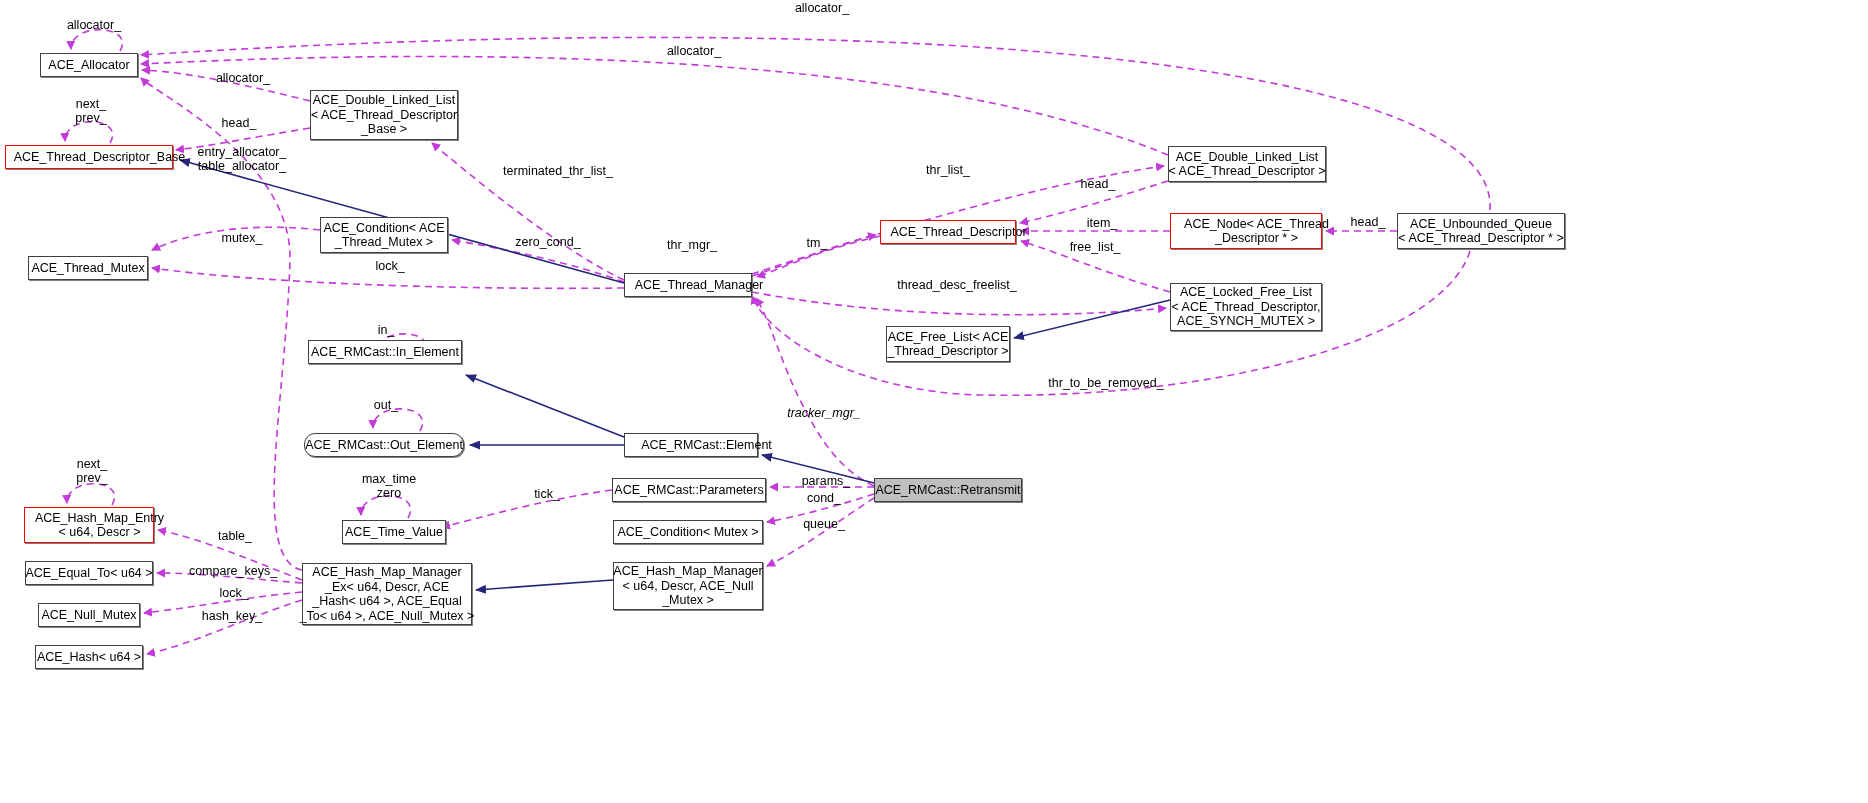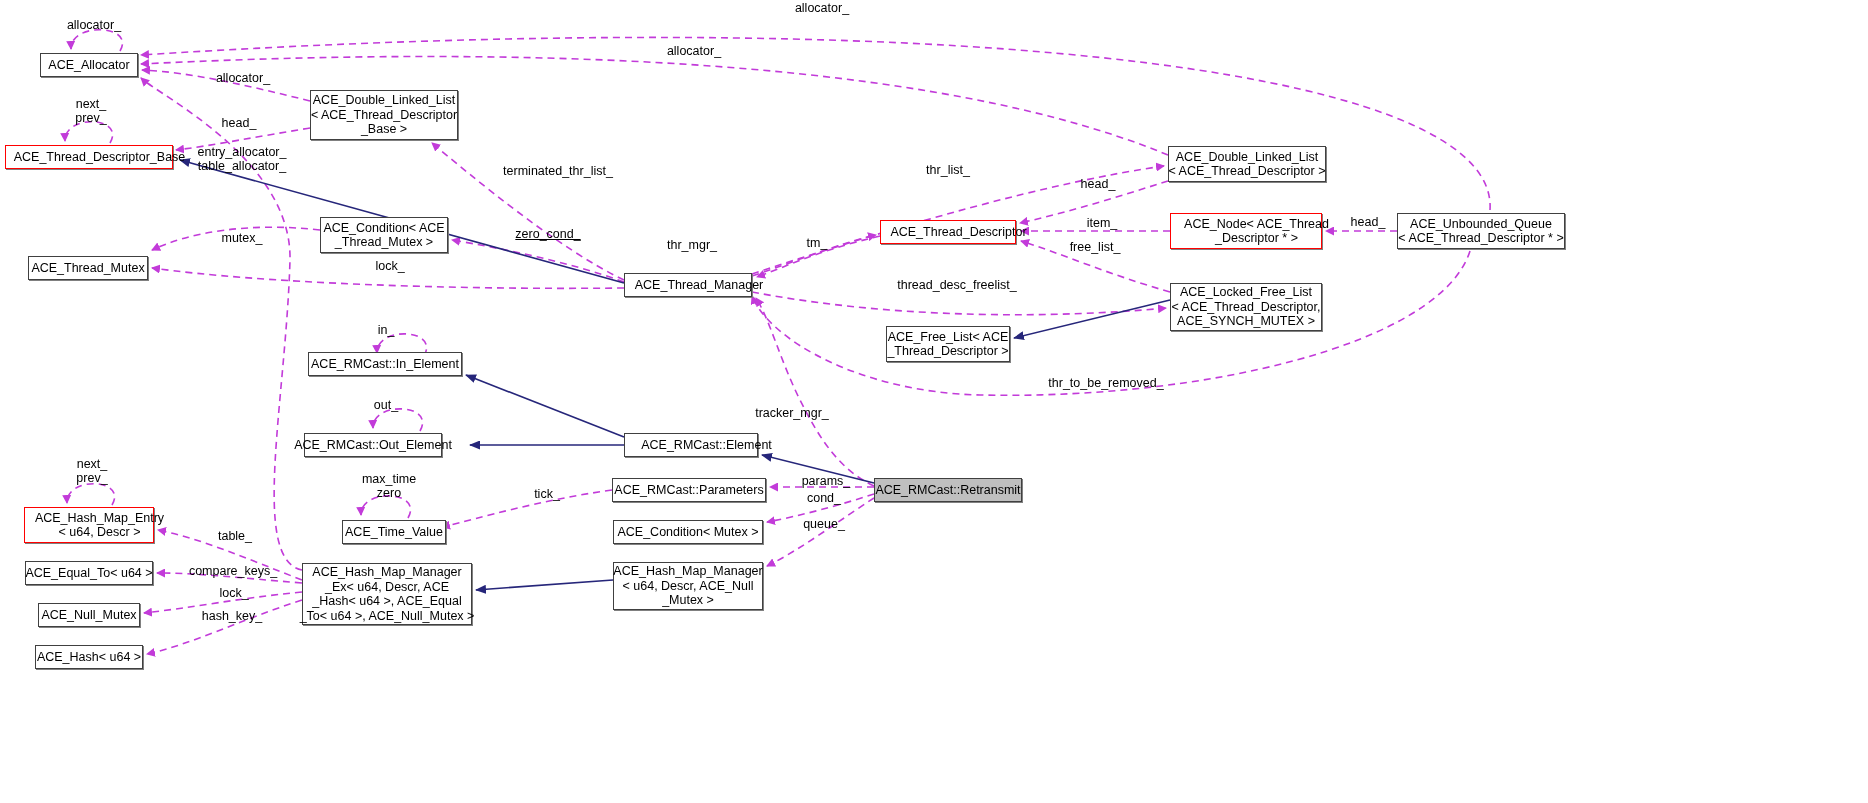--- a/index.html
+++ b/index.html
@@ -149,22 +149,22 @@
 &lt; ACE_Thread_Descriptor &gt;</div>
       <div class="node red" style="left: 1170px; top: 213px; width: 152px; height: 36px;">ACE_Node&lt; ACE_Thread
 _Descriptor * &gt;</div>
       <div class="node" style="left: 1397px; top: 213px; width: 168px; height: 36px;">ACE_Unbounded_Queue
 &lt; ACE_Thread_Descriptor * &gt;</div>
       <div class="node" style="left: 1170px; top: 283px; width: 152px; height: 48px;">ACE_Locked_Free_List
 &lt; ACE_Thread_Descriptor,
 ACE_SYNCH_MUTEX &gt;</div>
       <div class="node" style="left: 886px; top: 326px; width: 124px; height: 36px;">ACE_Free_List&lt; ACE
 _Thread_Descriptor &gt;</div>
-      <div class="node" style="left: 308px; top: 352px; width: 154px; height: 24px;">ACE_RMCast::In_Element</div>
-      <div class="node" style="left: 304px; top: 433px; width: 138px; height: 24px;">ACE_RMCast::Out_Element</div>
+      <div class="node" style="left: 308px; top: 340px; width: 154px; height: 24px;">ACE_RMCast::In_Element</div>
+      <div class="node" style="left: 304px; top: 433px; width: 160px; height: 24px; border-radius: 11px;">ACE_RMCast::Out_Element</div>
       <div class="node" style="left: 624px; top: 433px; width: 134px; height: 24px; padding-left: 36px;">ACE_RMCast::Element</div>
       <div class="node" style="left: 612px; top: 478px; width: 154px; height: 24px;">ACE_RMCast::Parameters</div>
       <div class="node current" style="left: 874px; top: 478px; width: 148px; height: 24px;">ACE_RMCast::Retransmit</div>
       <div class="node" style="left: 342px; top: 520px; width: 104px; height: 24px;">ACE_Time_Value</div>
       <div class="node" style="left: 613px; top: 520px; width: 150px; height: 24px;">ACE_Condition&lt; Mutex &gt;</div>
       <div class="node red" style="left: 24px; top: 507px; width: 130px; height: 36px;">ACE_Hash_Map_Entry
 &lt; u64, Descr &gt;</div>
       <div class="node" style="left: 302px; top: 563px; width: 170px; height: 62px;">ACE_Hash_Map_Manager
 _Ex&lt; u64, Descr, ACE
 _Hash&lt; u64 &gt;, ACE_Equal
@@ -189,27 +189,27 @@
 table_allocator_</div>
       <div class="edgelabel" style="left: 494px; top: 165px; width: 128px;">terminated_thr_list_</div>
       <div class="edgelabel" style="left: 918px; top: 164px; width: 60px;">thr_list_</div>
       <div class="edgelabel" style="left: 1074px; top: 178px; width: 48px;">head_</div>
       <div class="edgelabel" style="left: 1080px; top: 217px; width: 44px;">item_</div>
       <div class="edgelabel" style="left: 1344px; top: 216px; width: 48px;">head_</div>
       <div class="edgelabel" style="left: 215px; top: 232px; width: 54px;">mutex_</div>
       <div class="edgelabel" style="left: 661px; top: 239px; width: 62px;">thr_mgr_</div>
       <div class="edgelabel" style="left: 800px; top: 237px; width: 34px;">tm_</div>
       <div class="edgelabel" style="left: 1063px; top: 241px; width: 64px;">free_list_</div>
-      <div class="edgelabel" style="left: 507px; top: 228px; width: 82px; text-decoration: underline;">zero_cond_</div>
+      <div class="edgelabel" style="left: 507px; top: 236px; width: 82px;">zero_cond_</div>
       <div class="edgelabel" style="left: 368px; top: 260px; width: 44px;">lock_</div>
       <div class="edgelabel" style="left: 891px; top: 279px; width: 132px;">thread_desc_freelist_</div>
       <div class="edgelabel" style="left: 372px; top: 324px; width: 28px;">in_</div>
       <div class="edgelabel" style="left: 1042px; top: 377px; width: 128px;">thr_to_be_removed_</div>
       <div class="edgelabel" style="left: 368px; top: 399px; width: 36px;">out_</div>
-      <div class="edgelabel" style="left: 748px; top: 407px; width: 88px;">tracker_mgr_</div>
+      <div class="edgelabel" style="left: 780px; top: 407px; width: 88px; font-style: italic;">tracker_mgr_</div>
       <div class="edgelabel" style="left: 63px; top: 458px; width: 58px;">next_
 prev_</div>
       <div class="edgelabel" style="left: 352px; top: 473px; width: 74px;">max_time
 zero</div>
       <div class="edgelabel" style="left: 527px; top: 488px; width: 40px;">tick_</div>
       <div class="edgelabel" style="left: 796px; top: 475px; width: 60px;">params_</div>
       <div class="edgelabel" style="left: 800px; top: 492px; width: 48px;">cond_</div>
       <div class="edgelabel" style="left: 797px; top: 518px; width: 54px;">queue_</div>
       <div class="edgelabel" style="left: 211px; top: 530px; width: 48px;">table_</div>
       <div class="edgelabel" style="left: 183px; top: 565px; width: 100px;">compare_keys_</div>

